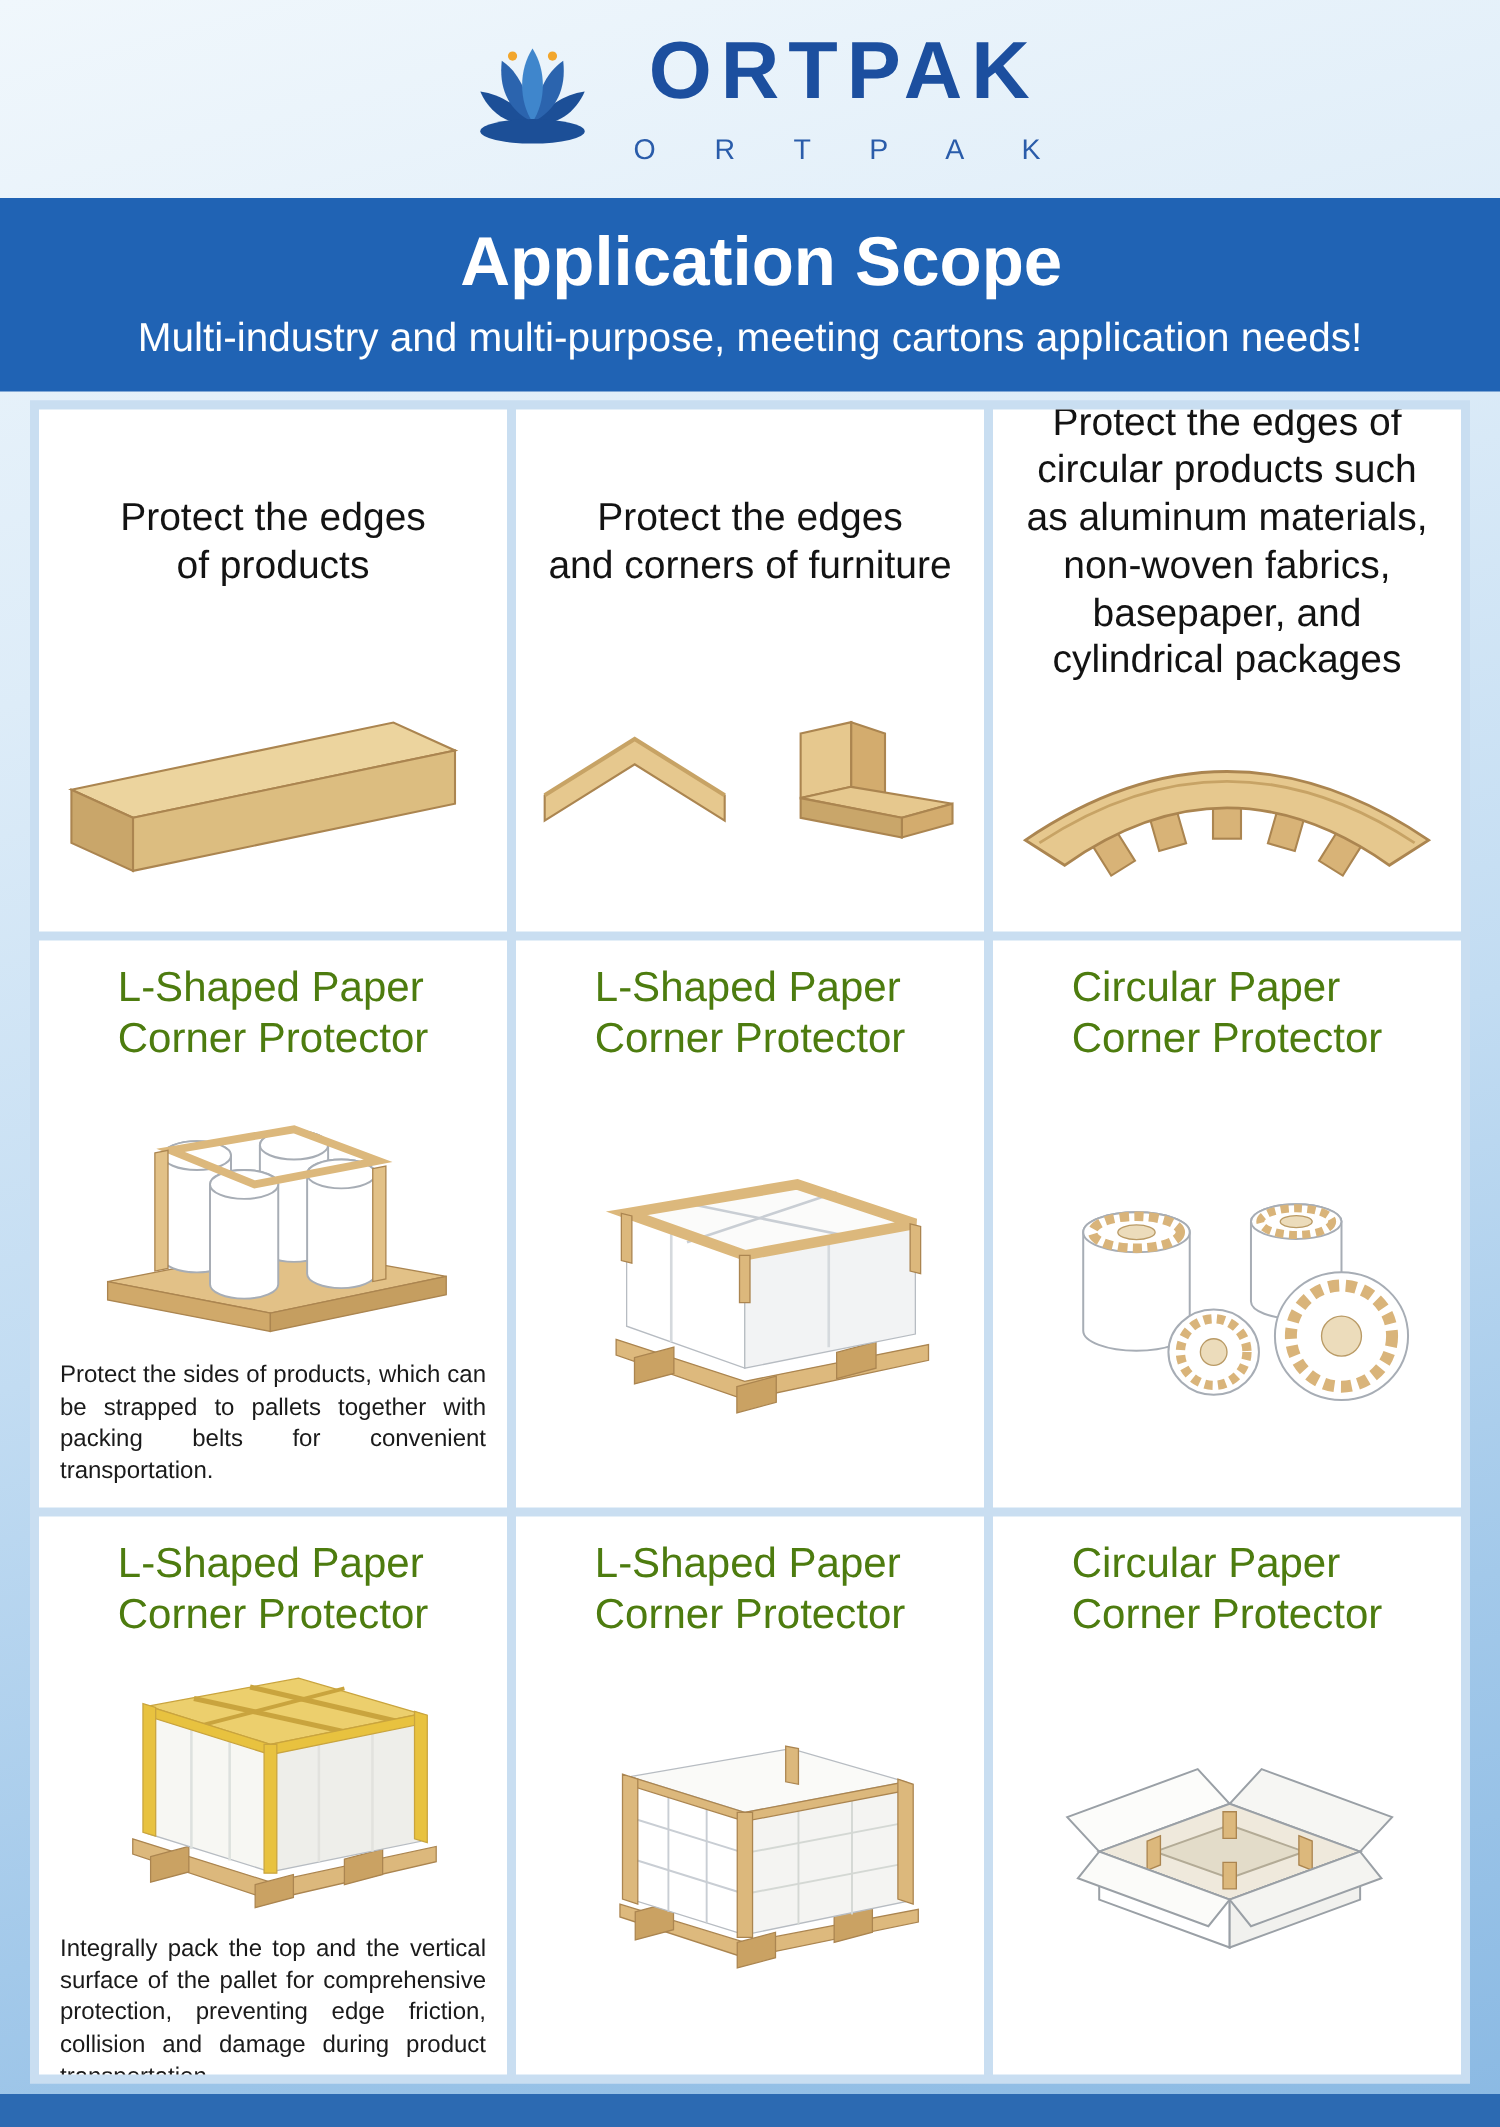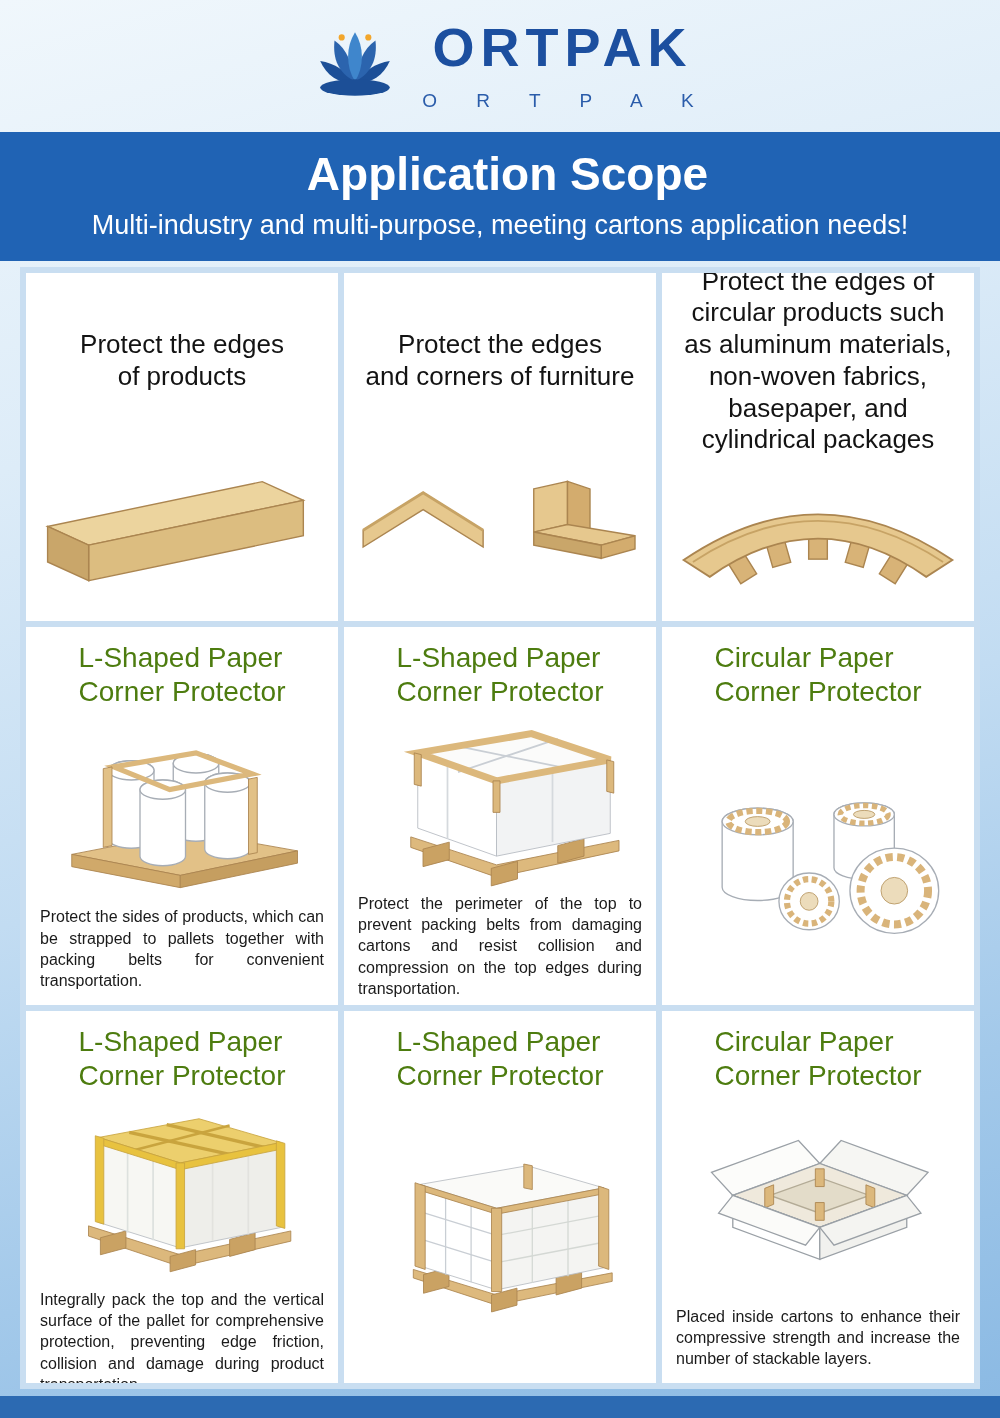--- a/index.html
+++ b/index.html
@@ -159,21 +159,20 @@
         <line x1="220" y1="70" x2="220" y2="152" stroke="#d5d9dd" stroke-width="2"></line>
         <polygon points="66,50 196,28 286,58 156,82" fill="#fbfbfa" stroke="#b7bcc2"></polygon>
         <line x1="110" y1="42" x2="238" y2="68" stroke="#c9ced4" stroke-width="2"></line>
         <line x1="226" y1="34" x2="112" y2="72" stroke="#c9ced4" stroke-width="2"></line>
         <polygon points="66,50 196,28 286,58 156,82" fill="none" stroke="#dcb87c" stroke-width="8" stroke-linejoin="miter"></polygon>
         <polygon points="152,82 160,82 160,118 152,118" fill="#dcb87c" stroke="#ab8550"></polygon>
         <polygon points="62,50 70,52 70,88 62,86" fill="#dcb87c" stroke="#ab8550"></polygon>
         <polygon points="282,58 290,60 290,96 282,94" fill="#dcb87c" stroke="#ab8550"></polygon>
       </svg>
     </div>
-    <div class="desc">Protect the perimeter of the top to prevent packing belts from damaging cartons and resist collision and compression on the top edges during transportation.</div>
   </div>
 
   <div class="cell">
     <div class="cell-title">Circular Paper
 Corner Protector</div>
     <div class="illus">
       <svg width="284" height="178" viewBox="0 0 320 200">
         <path d="M52 60 a40 15 0 0 1 80 0 v74 a40 15 0 0 1 -80 0 z" fill="#ffffff" stroke="#a7adb5" stroke-width="1.5"></path>
         <ellipse cx="92" cy="60" rx="40" ry="15" fill="#ffffff" stroke="#a7adb5" stroke-width="1.5"></ellipse>
         <ellipse cx="92" cy="60" rx="33" ry="12" fill="none" stroke="#d9b47a" stroke-width="7" stroke-dasharray="7 4"></ellipse>
@@ -265,18 +264,17 @@
           <polygon points="214,84 224,88 224,110 214,106"></polygon>
           <polygon points="157,66 167,66 167,86 157,86"></polygon>
           <polygon points="157,104 167,104 167,124 157,124"></polygon>
         </g>
         <polygon points="64,96 162,132 162,168 64,132" fill="#ffffff" stroke="#9aa0a6" stroke-width="1.5"></polygon>
         <polygon points="162,132 260,96 260,132 162,168" fill="#f1f1ee" stroke="#9aa0a6" stroke-width="1.5"></polygon>
         <polygon points="64,96 162,132 146,152 48,116" fill="#fbfbf9" stroke="#9aa0a6" stroke-width="1.5"></polygon>
         <polygon points="162,132 260,96 276,116 178,152" fill="#f4f4f1" stroke="#9aa0a6" stroke-width="1.5"></polygon>
       </svg>
     </div>
-    <div class="desc">Placed inside cartons to enhance their compressive strength and increase the number of stackable layers.</div>
   </div>
 
 </div>
 
 <div class="footer-bar"></div>
 
 </body></html>

